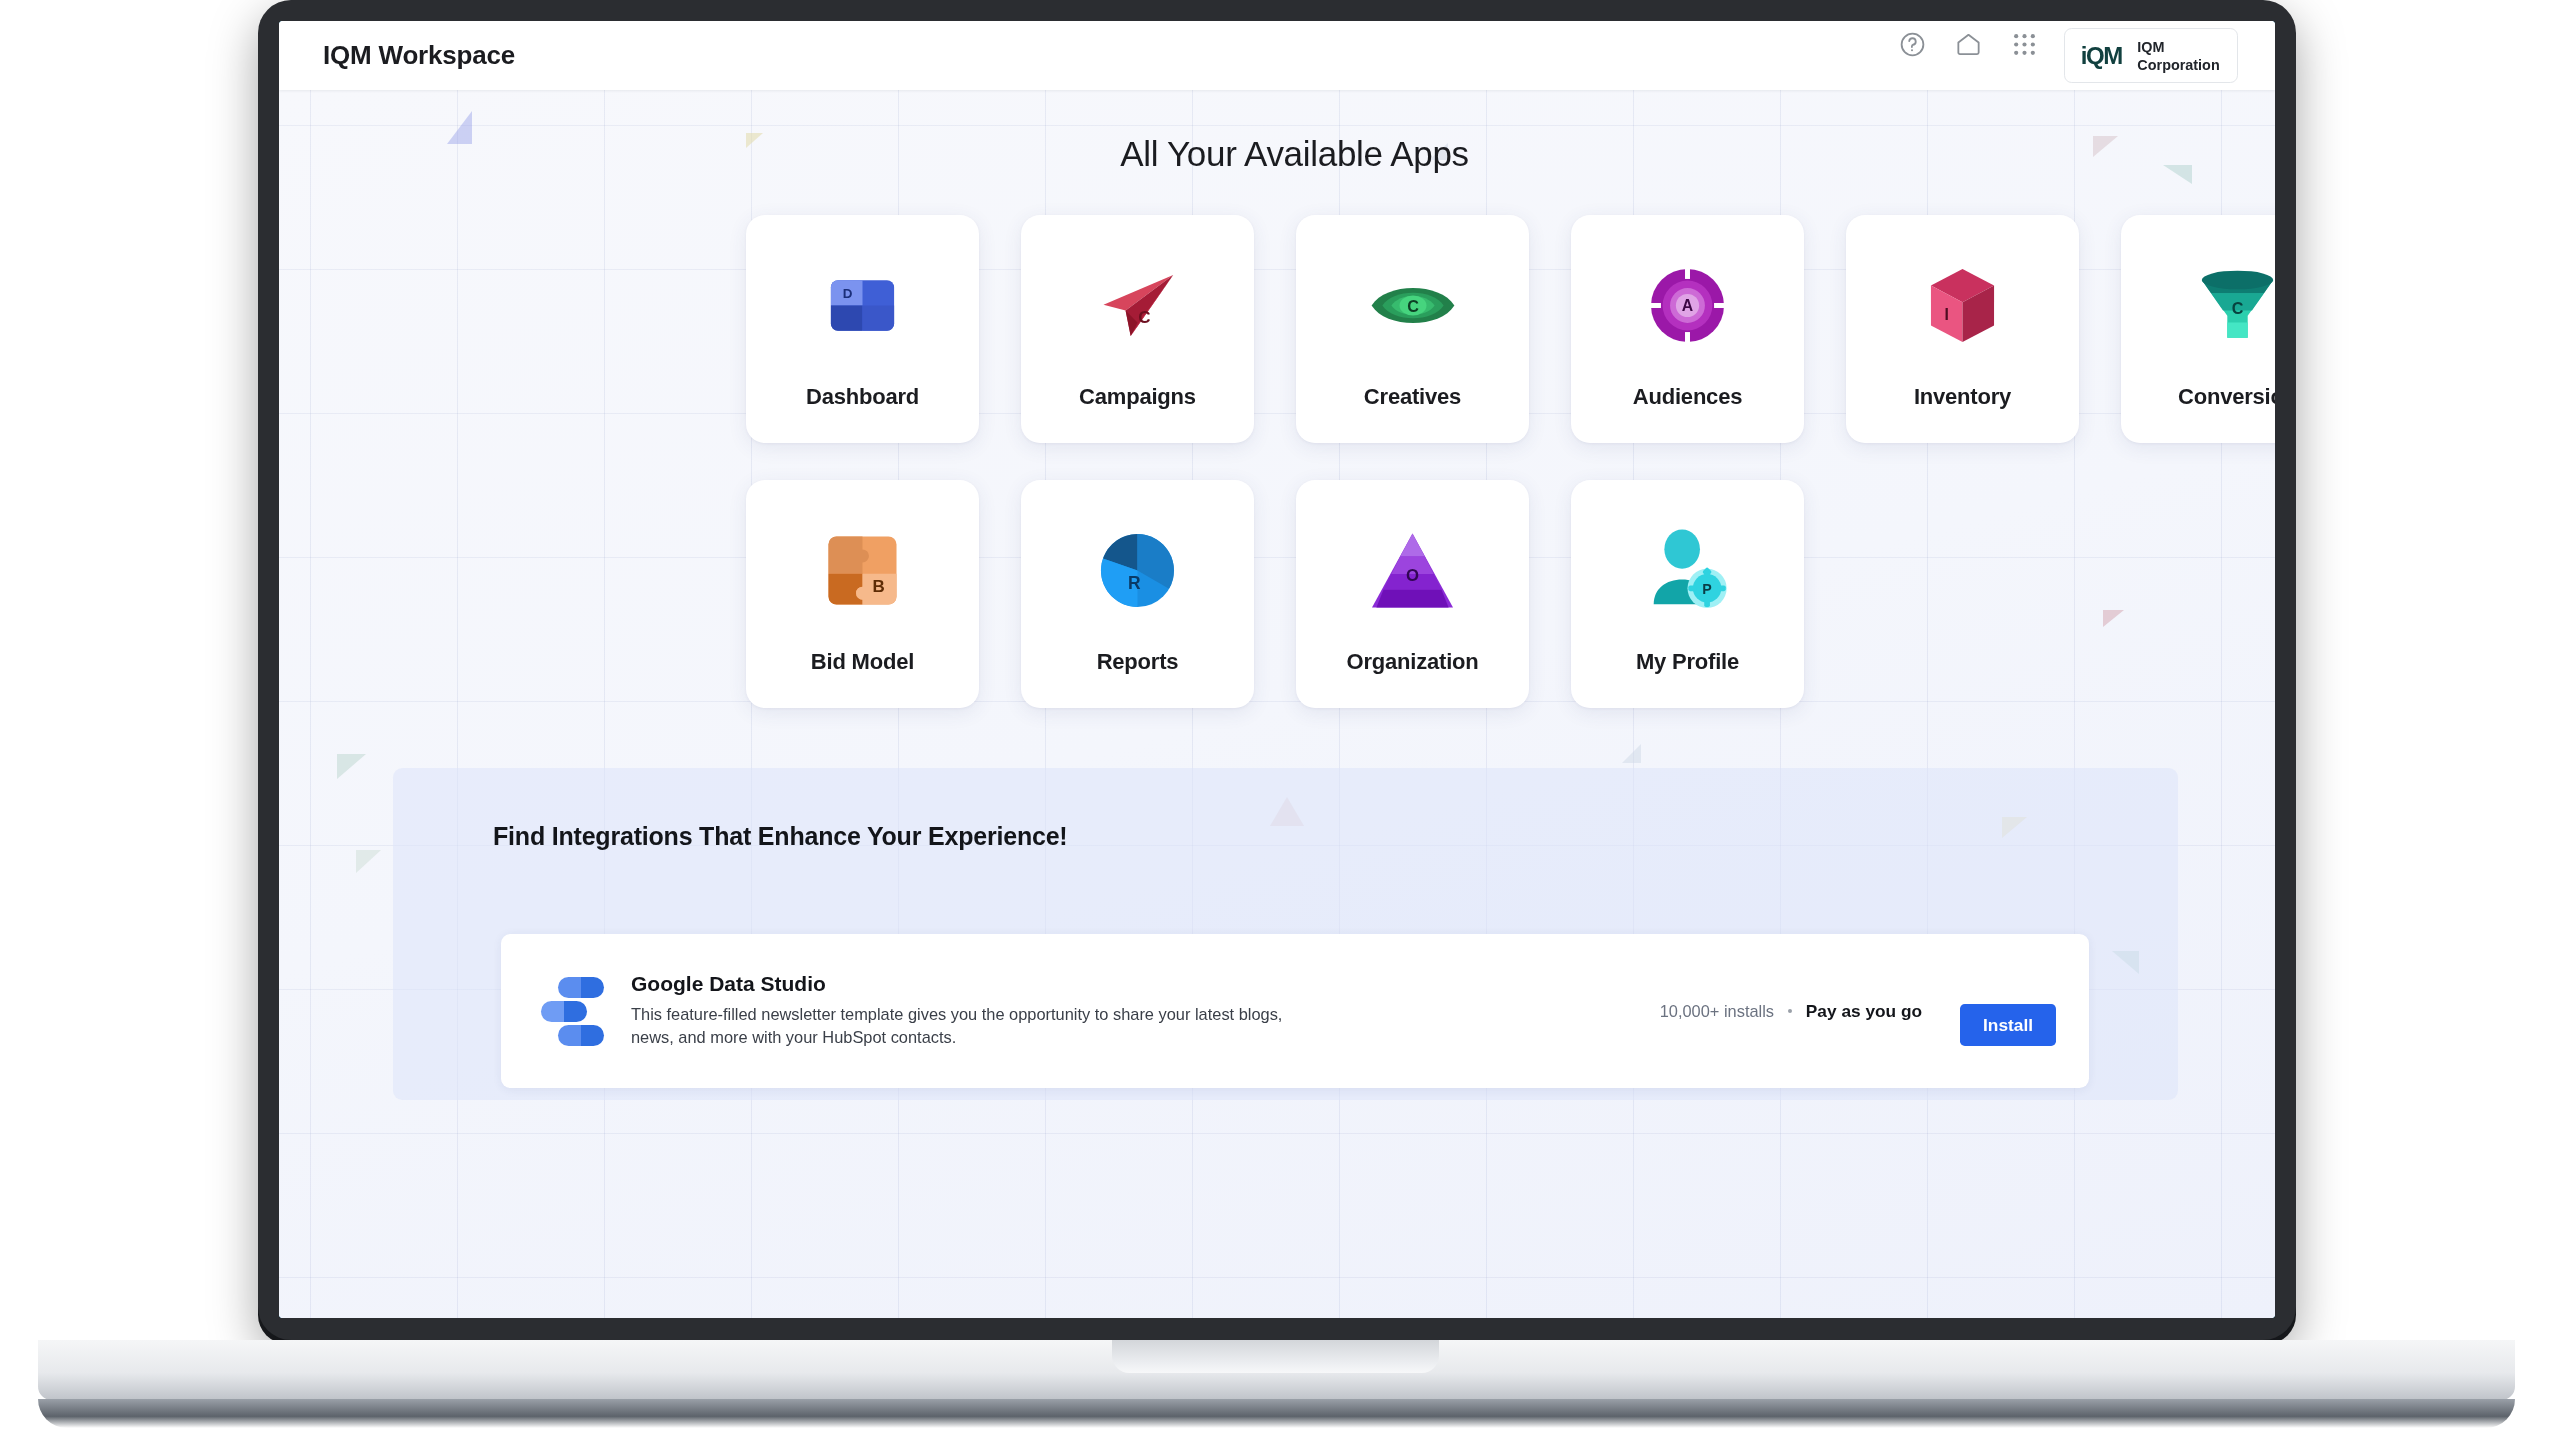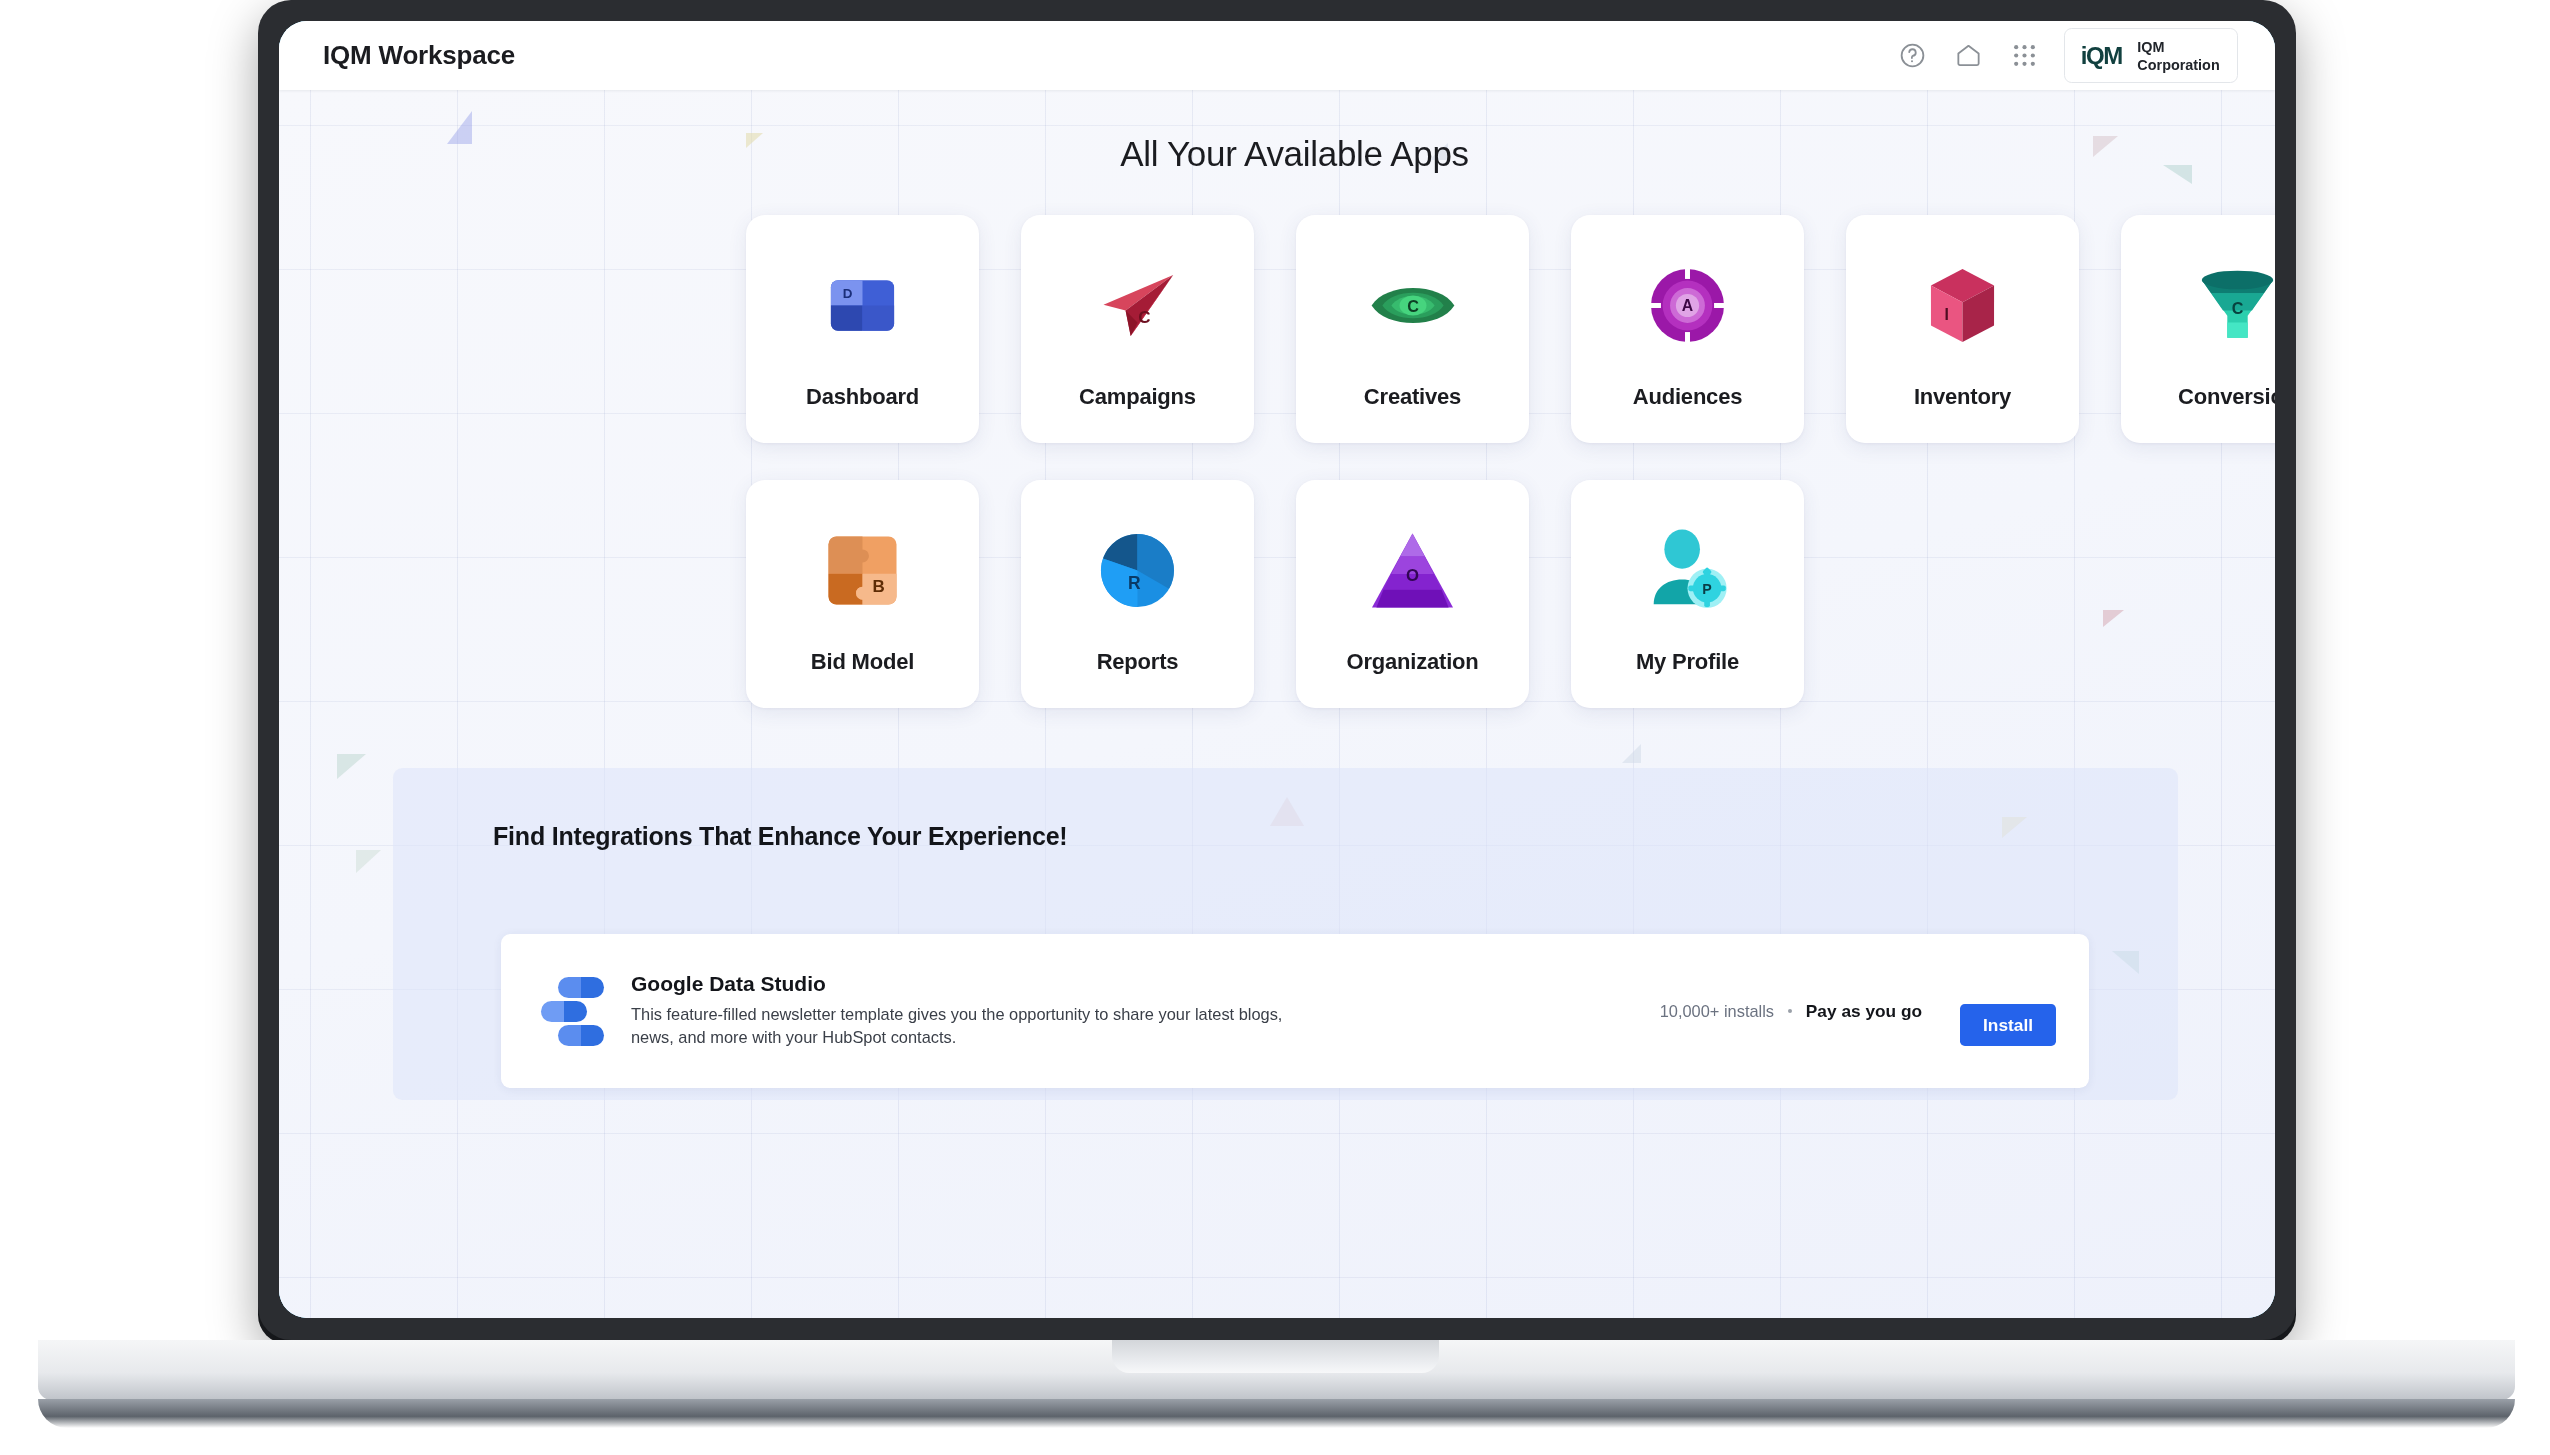--- a/index.html
+++ b/index.html
@@ -17,21 +17,21 @@
     width: 2038px; height: 1340px;
     background: #2b2d31;
     border-radius: 33px;
     box-shadow: 0 17.3px 48px rgba(0,0,0,.35);
   }
   #laptop-screen {
     position: absolute;
     left: 21px; top: 21px;
     width: 1996px; height: 1297px;
     background: #0ea5e9;
-    border-radius: 28px;
+    border-radius: 4px;
     overflow: hidden;
   }
   #laptop-base {
     position: absolute;
     left: 38px; top: 1340px;
     width: 2477px; height: 60px;
     background: linear-gradient(180deg,#f5f6f7 0%,#e7e9ec 55%,#bfc3c9 100%);
     border-radius: 0 0 13.5px 13.5px;
   }
   #laptop-base-shadow {
@@ -64,21 +64,21 @@
     position: absolute; left:0; top:0; width:100%; height:69px;
     background:#ffffff;
     display:flex; align-items:center; justify-content:space-between;
     padding: 0 37px 0 44px;
     box-shadow: 0 1px 2.9px rgba(16,24,40,.07);
     z-index: 5;
   }
   #workspace-title {
     font-size: 26px; font-weight: 700; color:#1b1c20; letter-spacing:-0.2px;
   }
-  #header-actions { display:flex; align-items:center; gap:23px; }
+  #header-actions { display:flex; align-items:flex-start; gap:23px; }
   .hdr-icon { width:33px; height:33px; color:#8b9096; cursor:pointer;
      display:flex; align-items:center; justify-content:center; }
   #org-chip {
     display:flex; align-items:center; gap:15.4px;
     border:1px solid #e3e6ea; border-radius:7.7px;
     padding: 8.7px 17.3px 8.7px 15.4px; background:#fff; cursor:pointer;
   }
   #iqm-logo-mark { font-size:24px; font-weight:800; color:#11403f; letter-spacing:-1.4px; }
   #org-name { font-size:14.4px; line-height:1.25; font-weight:700; color:#21252b; }
 

